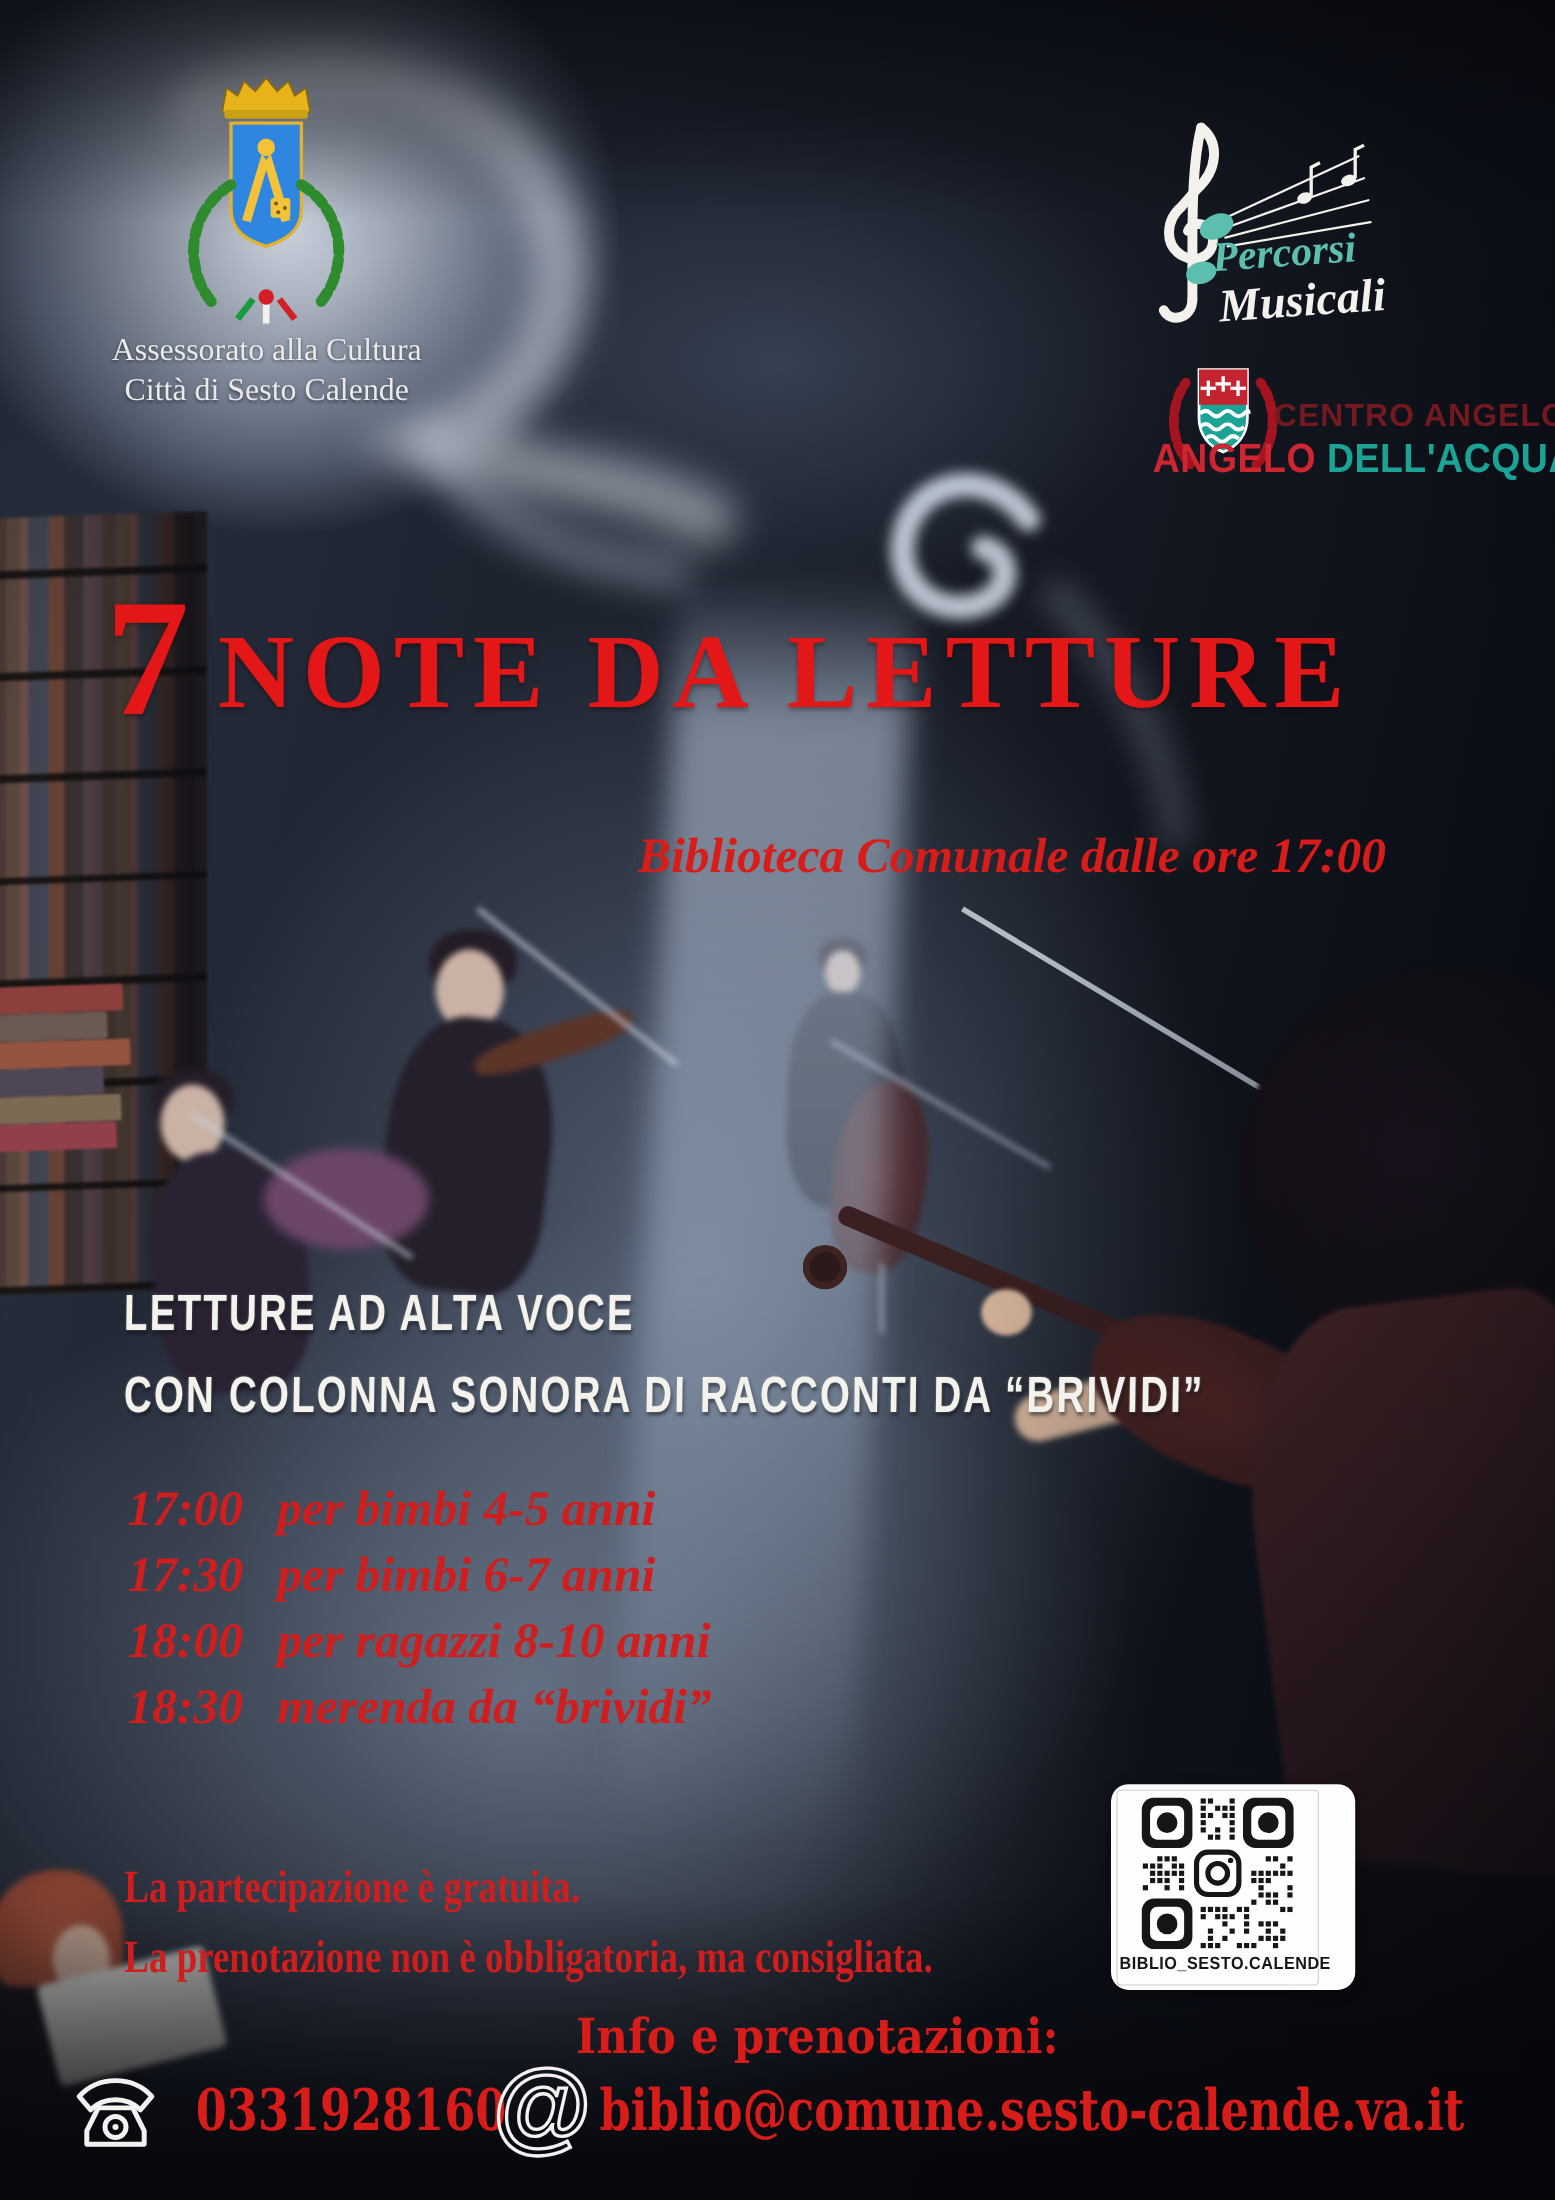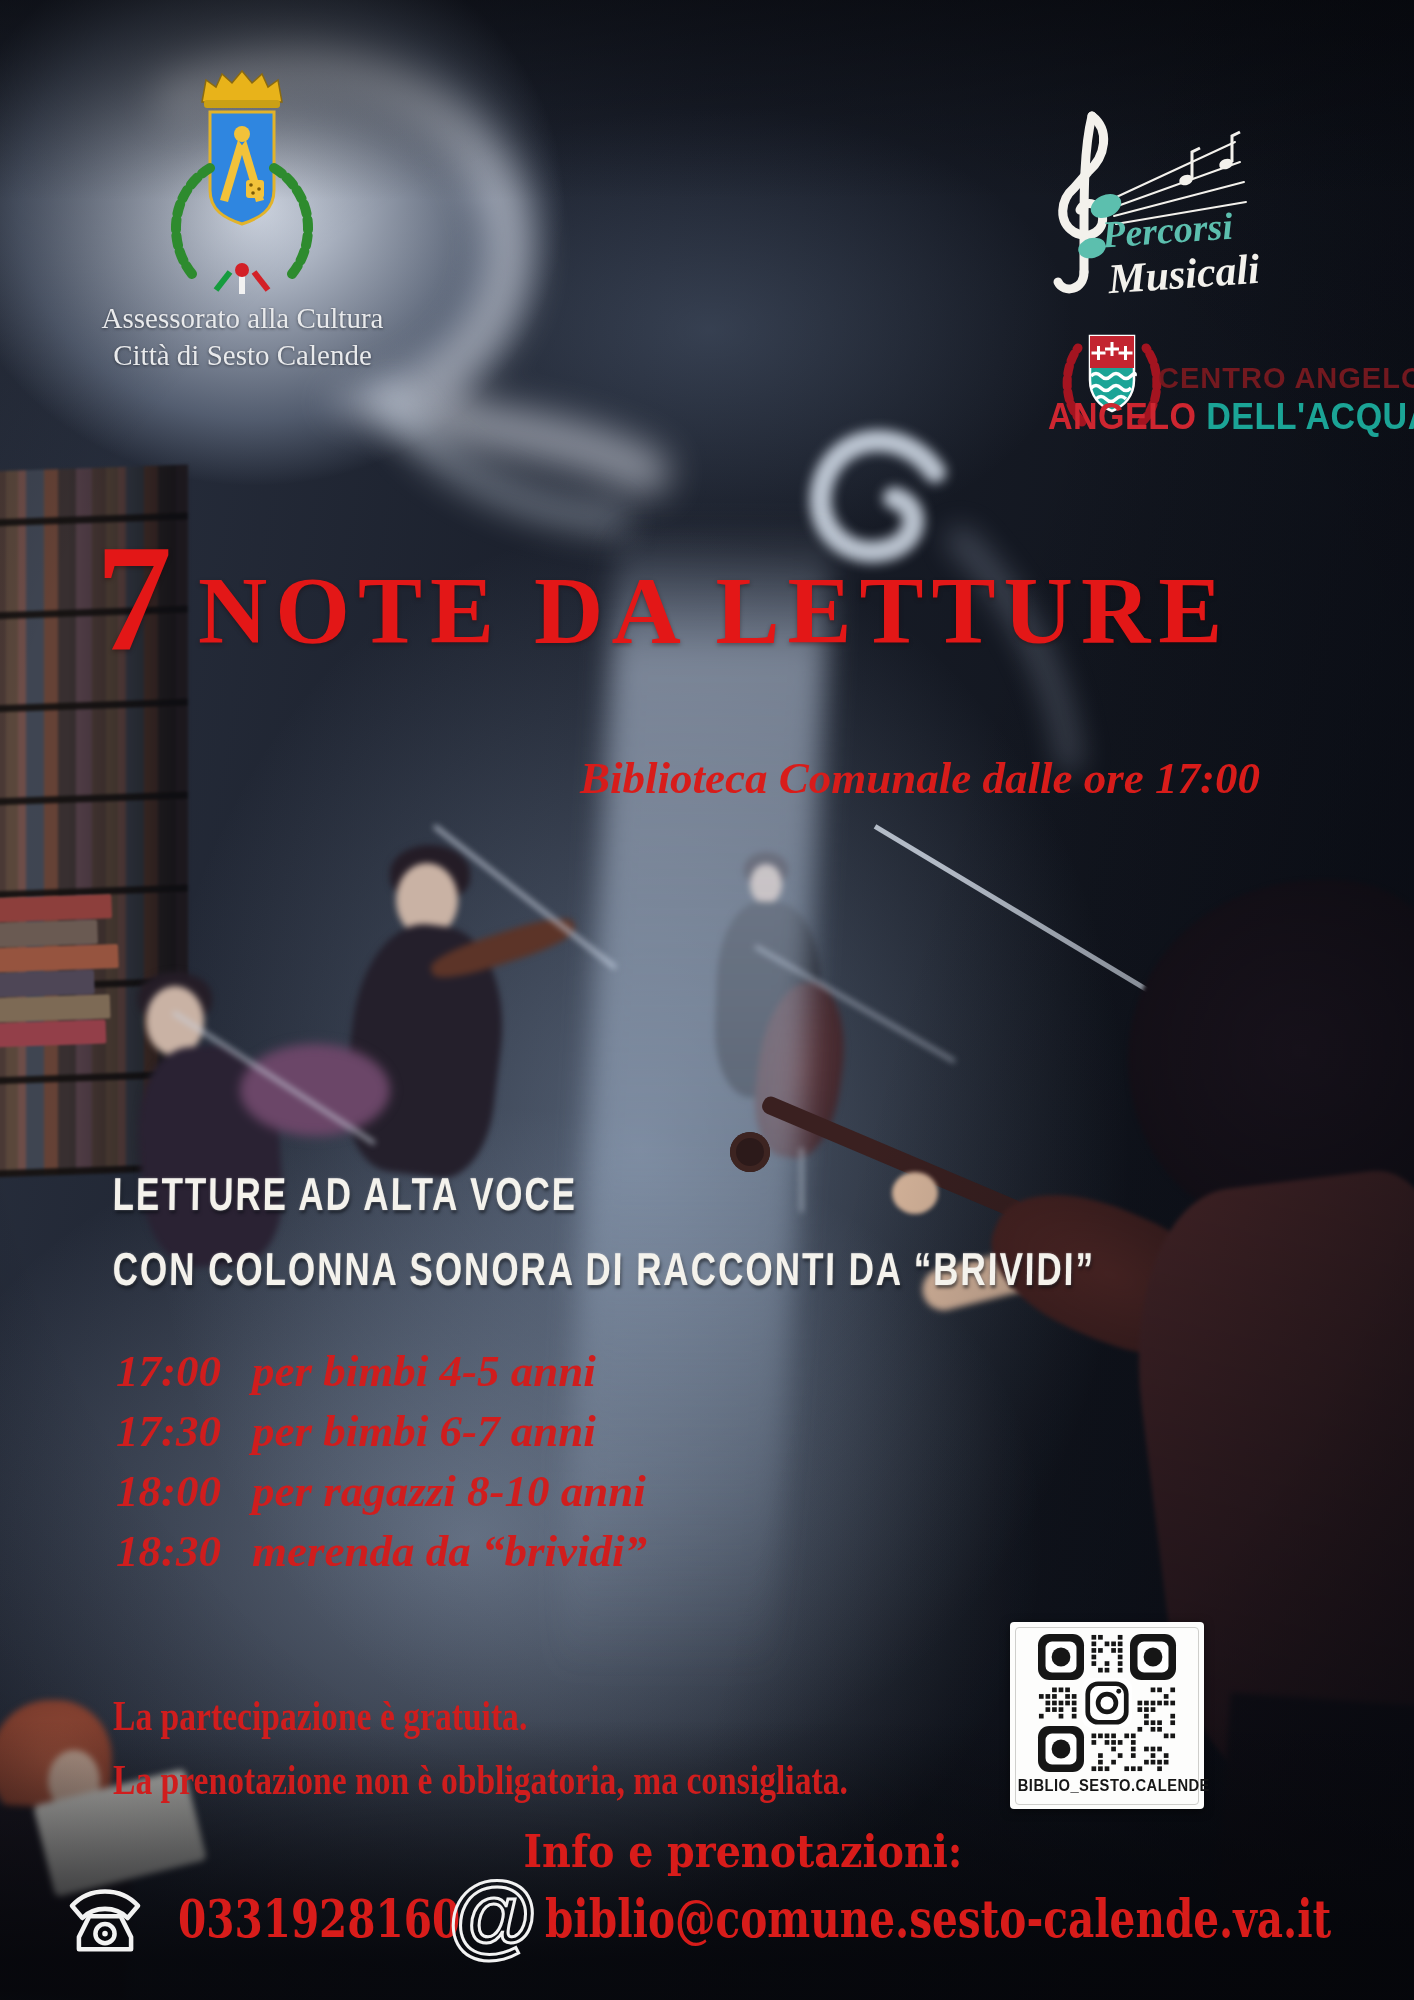--- a/index.html
+++ b/index.html
@@ -69,21 +69,21 @@
     font-style:italic;font-weight:700;font-size:38px;transform:rotate(-4deg);}
   .percorsi .l2{position:absolute;left:68px;top:142px;color:#f3f1ec;font-family:"Liberation Serif",serif;
     font-style:italic;font-weight:700;font-size:42px;transform:rotate(-4deg);}
   .centro{left:1040px;top:318px;width:350px;height:130px;z-index:10;}
   .centro .small{position:absolute;left:118px;top:44px;color:#7e1a20;font-weight:700;font-size:29px;
     letter-spacing:1px;opacity:.9;white-space:nowrap;}
   .centro .name{position:absolute;left:8px;top:78px;font-weight:700;font-size:37px;letter-spacing:.5px;
     transform:scaleX(.92);transform-origin:left top;white-space:nowrap;}
   .centro .r{color:#ce2630;} .centro .t{color:#1ba496;}
   
-  .qr-card{left:1010px;top:1622px;width:194px;height:187px;z-index:10;background:#fdfdfc;border-radius:4px;
+  .qr-card{left:1010px;top:1622px;width:222px;height:187px;z-index:10;background:#fdfdfc;border-radius:16px;
     box-shadow:0 2px 10px rgba(0,0,0,.5);}
   .qr-inner{position:absolute;left:5px;top:5px;width:182px;height:176px;border:1px solid #cfcfcc;border-radius:4px;}
   .qr-label{position:absolute;left:0;top:155px;width:194px;text-align:center;color:#161616;font-weight:700;
     font-size:16px;letter-spacing:.5px;transform:scaleX(.92);white-space:nowrap;}
   .phone-icon{left:62px;top:1878px;z-index:10;}
 </style>
 </head>
 <body>
 
 <div class="poster">

